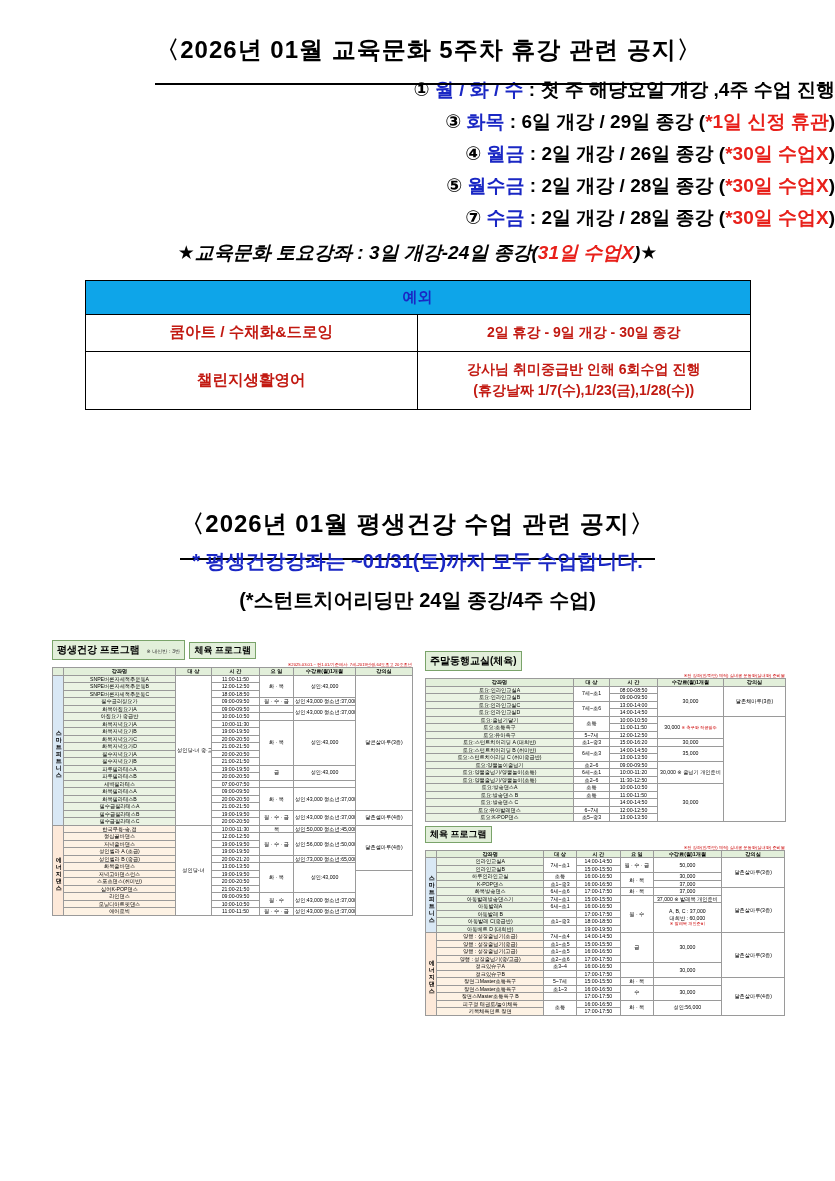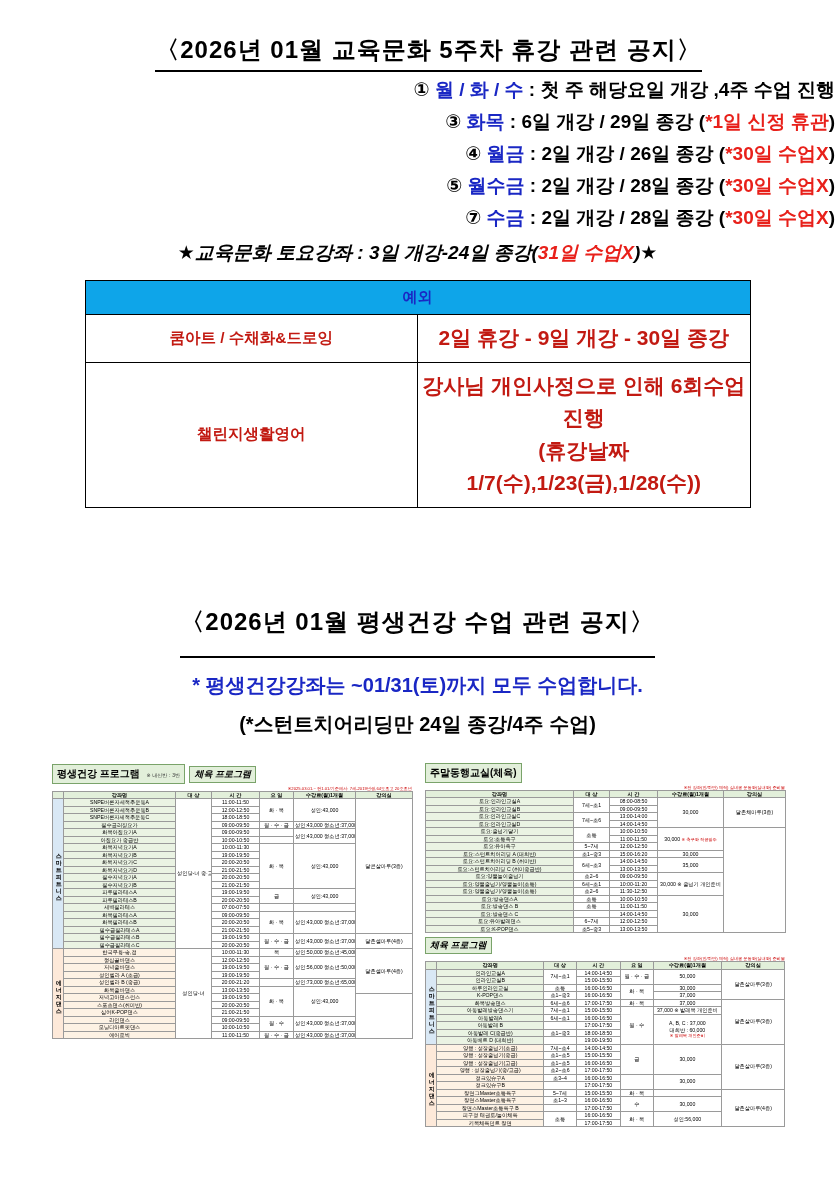--- a/index.html
+++ b/index.html
@@ -17,21 +17,21 @@
   .notice1-title{
     text-align:center;
     font-size:24px;
     font-weight:bold;
     letter-spacing:1px;
     margin-top:34px;
     position:relative;
   }
   .notice1-title .ul{
     border-bottom:2px solid #000;
-    padding-bottom:7px;
+    padding-bottom:20px;
     margin-left:22px;
   }
   .lines{
     margin-top:14px;
   }
   .line{
     text-align:right;
     font-size:19px;
     font-weight:bold;
     line-height:1.0;
@@ -69,21 +69,21 @@
     background:#0ea5e9;
     font-size:15px;
     color:#1a27c4;
   }
   .exc-left{
     width:38%;
     font-size:15.5px;
     color:#c21a12;
   }
   .exc-right{
-    font-size:21px;
+    font-size:14px;
     color:#c21a12;
     line-height:1.55;
   }
 
   
   .notice2-title{
     text-align:center;
     font-size:24px;
     font-weight:bold;
     margin-top:98px;
@@ -91,41 +91,41 @@
   }
   .notice2-title .ul{
     border-bottom:2px solid #000;
     padding-bottom:21px;
   }
   .notice2-l1{
     text-align:center;
     font-size:20px;
     font-weight:bold;
     color:#1a27c4;
-    margin-top:34px;
+    margin-top:8px;
   }
   .notice2-l2{
     text-align:center;
     font-size:20px;
     font-weight:bold;
     color:#000;
     margin-top:12px;
   }
 
   
   .sched{
     position:relative;
     margin-top:24px;
     height:370px;
   }
   .sched-left{
     position:absolute;left:52px;top:0;width:360px;
   }
   .sched-right{
-    position:absolute;left:425px;top:0;width:360px;
+    position:absolute;left:425px;top:12px;width:360px;
   }
   .mini-title{
     font-size:10px;font-weight:bold;
     background:#e2efda;border:1px solid #7aa36a;
     padding:2px 4px;display:inline-block;margin-bottom:2px;
   }
   .mini-note{
     font-size:5px;color:#333;margin-left:4px;font-weight:normal;
   }
   table.mini{
@@ -164,21 +164,21 @@
     background:#fde9d9;
     font-size:6px;
     font-weight:bold;
     width:11px;
   }
   .name-cell{background:#eaf3e3;text-align:left;padding-left:2px;}
   .name-cell2{background:#fdf2e4;text-align:left;padding-left:2px;}
   .grn-head{background:#c6e0b4;}
   .sec-title{
     font-size:9px;font-weight:bold;background:#e2efda;
-    border:1px solid #7aa36a;padding:1px 4px;display:inline-block;margin:4px 0 2px 0;font-style:italic;
+    border:1px solid #7aa36a;padding:1px 4px;display:inline-block;margin:4px 0 2px 0;
   }
   .tiny-red{color:#c00;font-size:4.2px;}
 </style>
 </head>
 <body>
 
 <div class="page">
 
   <div class="notice1-title">
     <span class="ul">〈2026년 01월 교육문화 5주차 휴강 관련 공지〉</span>
@@ -222,21 +222,21 @@
         <tr>
       <td class="exc-head" colspan="2">예외</td>
     </tr>
     <tr>
       <td class="exc-left">쿰아트 / 수채화&amp;드로잉</td>
       <td class="exc-right">2일 휴강 - 9일 개강 - 30일 종강</td>
     </tr>
     <tr>
       <td class="exc-left">챌린지생활영어</td>
       <td class="exc-right">
-        <div>강사님 개인사정으로 인해 6회수업 진행</div>
+        <div>강사님 취미중급반 인해 6회수업 진행</div>
         <div>(휴강날짜 1/7(수),1/23(금),1/28(수))</div>
       </td>
     </tr>
   </tbody>
     </table>
 
   <div class="notice2-title">
     <span class="ul">〈2026년 01월 평생건강 수업 관련 공지〉</span>
   </div>
   <div class="notice2-l1">* 평생건강강좌는 ~01/31(토)까지 모두 수업합니다.</div>

